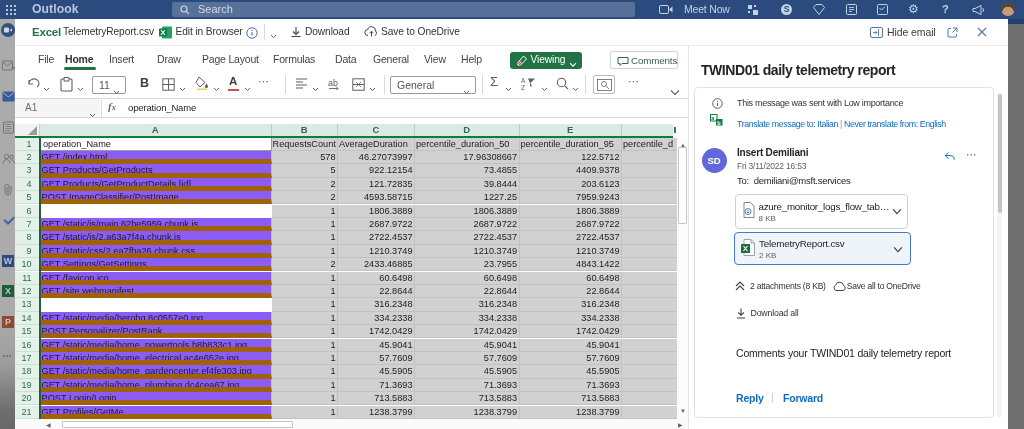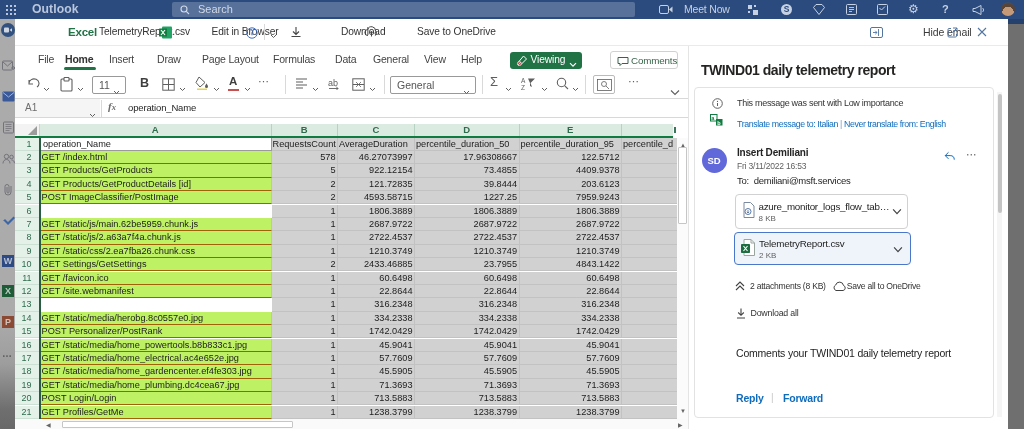--- a/index.html
+++ b/index.html
@@ -18,21 +18,21 @@
 .ric { position:absolute; left:2px; width:13px; height:13px; }
 #rstrip { position:absolute; left:1008px; top:19px; width:16px; height:410px; background:#6f6f6f; }
 #rstrip .bluecorner { position:absolute; left:0; top:0; width:16px; height:5px; background:#24416e; }
 
 
 #app { position:absolute; left:15px; top:19px; width:993px; height:410px; background:#fff; overflow:hidden;
   font-size:11.5px; color:#444; }
 
 
 #filebar { position:absolute; left:0; top:0; width:993px; height:27px; border-bottom:1px solid #eaeaea; background:#fff; }
-#filebar .t { position:absolute; top:0; height:26px; line-height:26px;margin-left:36px; }
+#filebar .t { position:absolute; top:0; height:26px; line-height:26px; }
 
 
 #tabs { position:absolute; left:0; top:27px; width:673px; height:25px; background:#fff; }
 #tabs .t { position:absolute; top:4px; height:21px; line-height:19px; font-size:10.5px; letter-spacing:-0.2px; color:#444; }
 
 
 #tools { position:absolute; left:0; top:52px; width:673px; height:28px; background:#fff; border-bottom:1px solid #d8d8d8; }
 .vdiv { position:absolute; top:4px; width:1px; height:19px; background:#d9d9d9; }
 
 
@@ -43,21 +43,21 @@
 #sheet { position:absolute; left:0; top:105px; width:673px; height:305px; background:#fff; font-size:9.2px; color:#1c1c1c; overflow:hidden; }
 .colhdrrow { position:absolute; left:0; top:0; width:657.5px; height:13.5px; background:#dcebe2; border-bottom:2px solid #107c41; overflow:hidden; }
 .cornercell { position:absolute; left:0; top:0; width:25px; height:11.5px; background:#f3f3f3; border-right:1px solid #cfcfcf; }
 .cornertri { position:absolute; right:2px; bottom:1px; width:0; height:0; border-left:9px solid transparent; border-bottom:9px solid #9b9b9b; }
 .colhdr { position:absolute; top:0; height:11.5px; line-height:12px; text-align:center; color:#2e6b4c; font-size:9.5px; font-weight:600; border-right:1px solid #b7d2c2; }
 .grow { position:absolute; left:0; width:673px; height:13.4px; }
 .rowhdr { position:absolute; left:0; top:0; width:25px; height:13.4px; background:#e4f1e9; color:#2e6b4c; font-size:9px; line-height:13.4px; text-align:right; padding-right:7.5px; border-bottom:1px solid #cde0d4; border-right:1px solid #9fc5ae; }
 .cell { position:absolute; top:0; height:13.4px; line-height:13.2px; white-space:nowrap; overflow:hidden; }
 .a1 { background:#fff; border:1px solid #9a9a9a; border-top:none; padding-left:2px; }
 .ch { background:#d1d1d1; border-right:1px solid #c2c2c2; border-bottom:1px solid #c2c2c2; padding-left:1px; }
-.ca { background:#bef264; border-right:1px solid #c2c2c2; border-bottom:1px solid #a16207; padding-left:1.5px; }
+.ca { background:#8b5cf6; border-right:1px solid #c2c2c2; border-bottom:5px solid #a16207; padding-left:1.5px; }
 .cf { border-right:none !important; }
 .cn { background:#d1d1d1; border-right:1px solid #c2c2c2; border-bottom:1px solid #c2c2c2; text-align:right; padding-right:1.5px; }
 #selleft { position:absolute; left:24px; top:118.5px; width:1.5px; height:281px; background:#2a5c42; }
 
 
 #vsb { position:absolute; left:661.5px; top:118.5px; width:11.5px; height:281.5px; background:#fbfbfb; }
 #vsb .thumb { position:absolute; left:1px; top:9.5px; width:9.5px; height:77px; background:#fff; border:1px solid #c6c6c6; border-radius:1px; }
 #hsb { position:absolute; left:0; top:400px; width:673px; height:10px; background:#fafafa; }
 #hsb .thumb { position:absolute; left:47px; top:1.5px; width:231px; height:7px; background:#fff; border:1px solid #c6c6c6; border-radius:1px; }
 .sarrow { position:absolute; font-size:6px; color:#666; }

